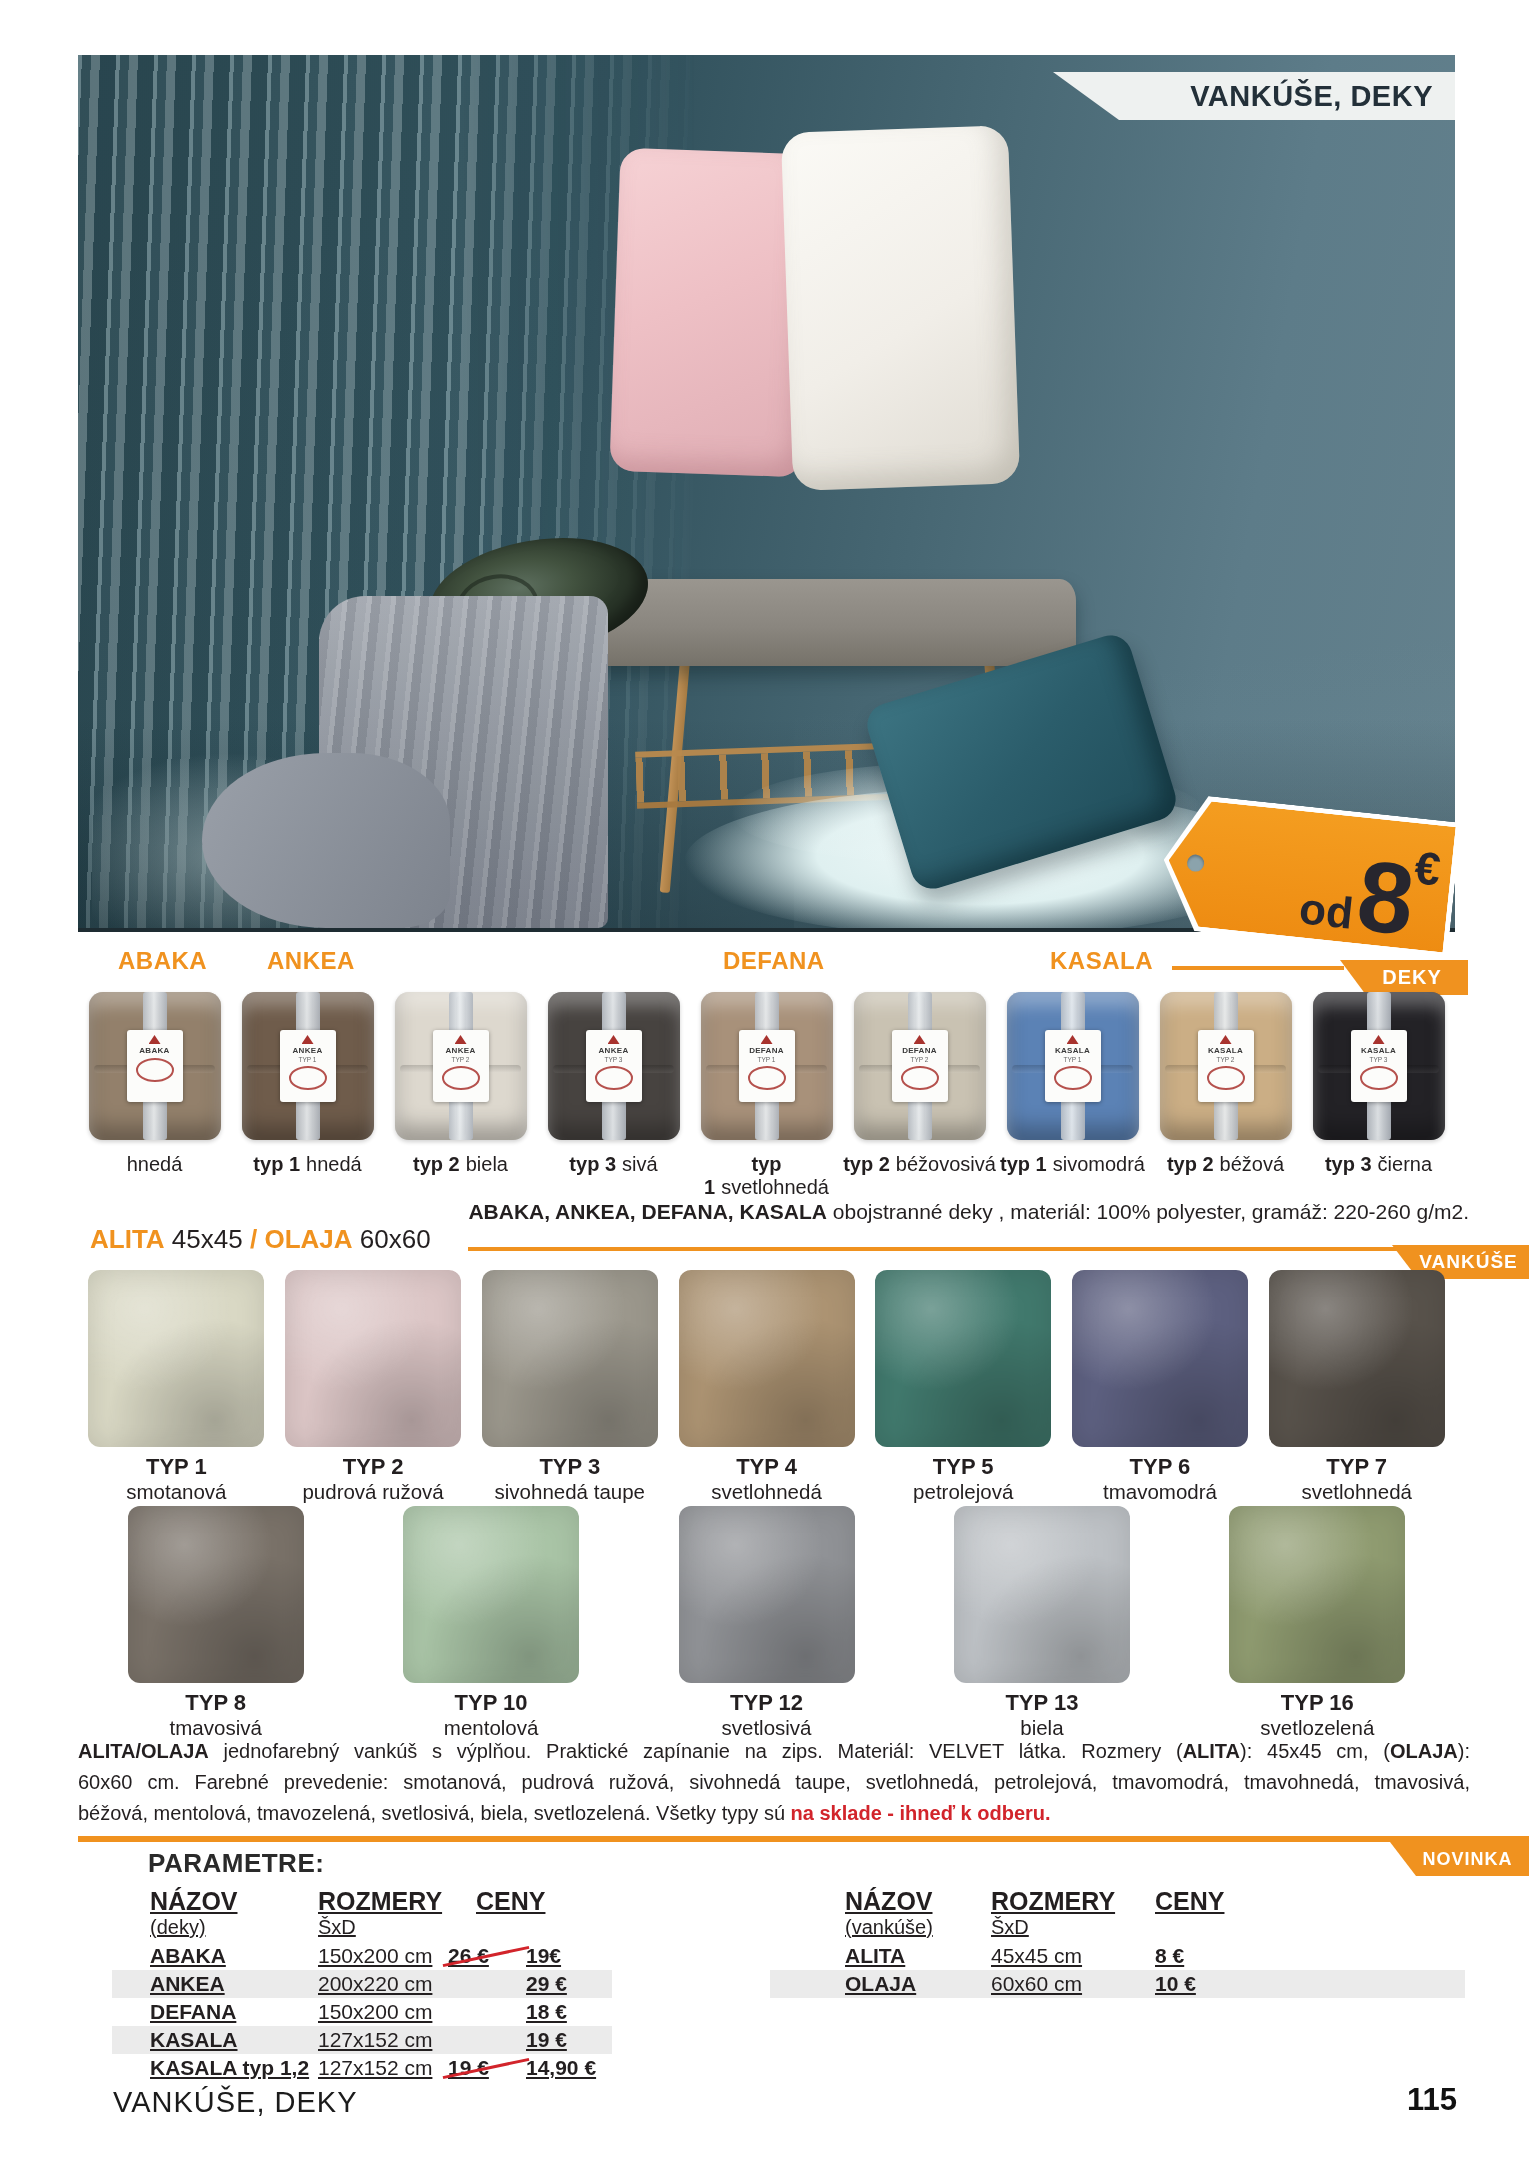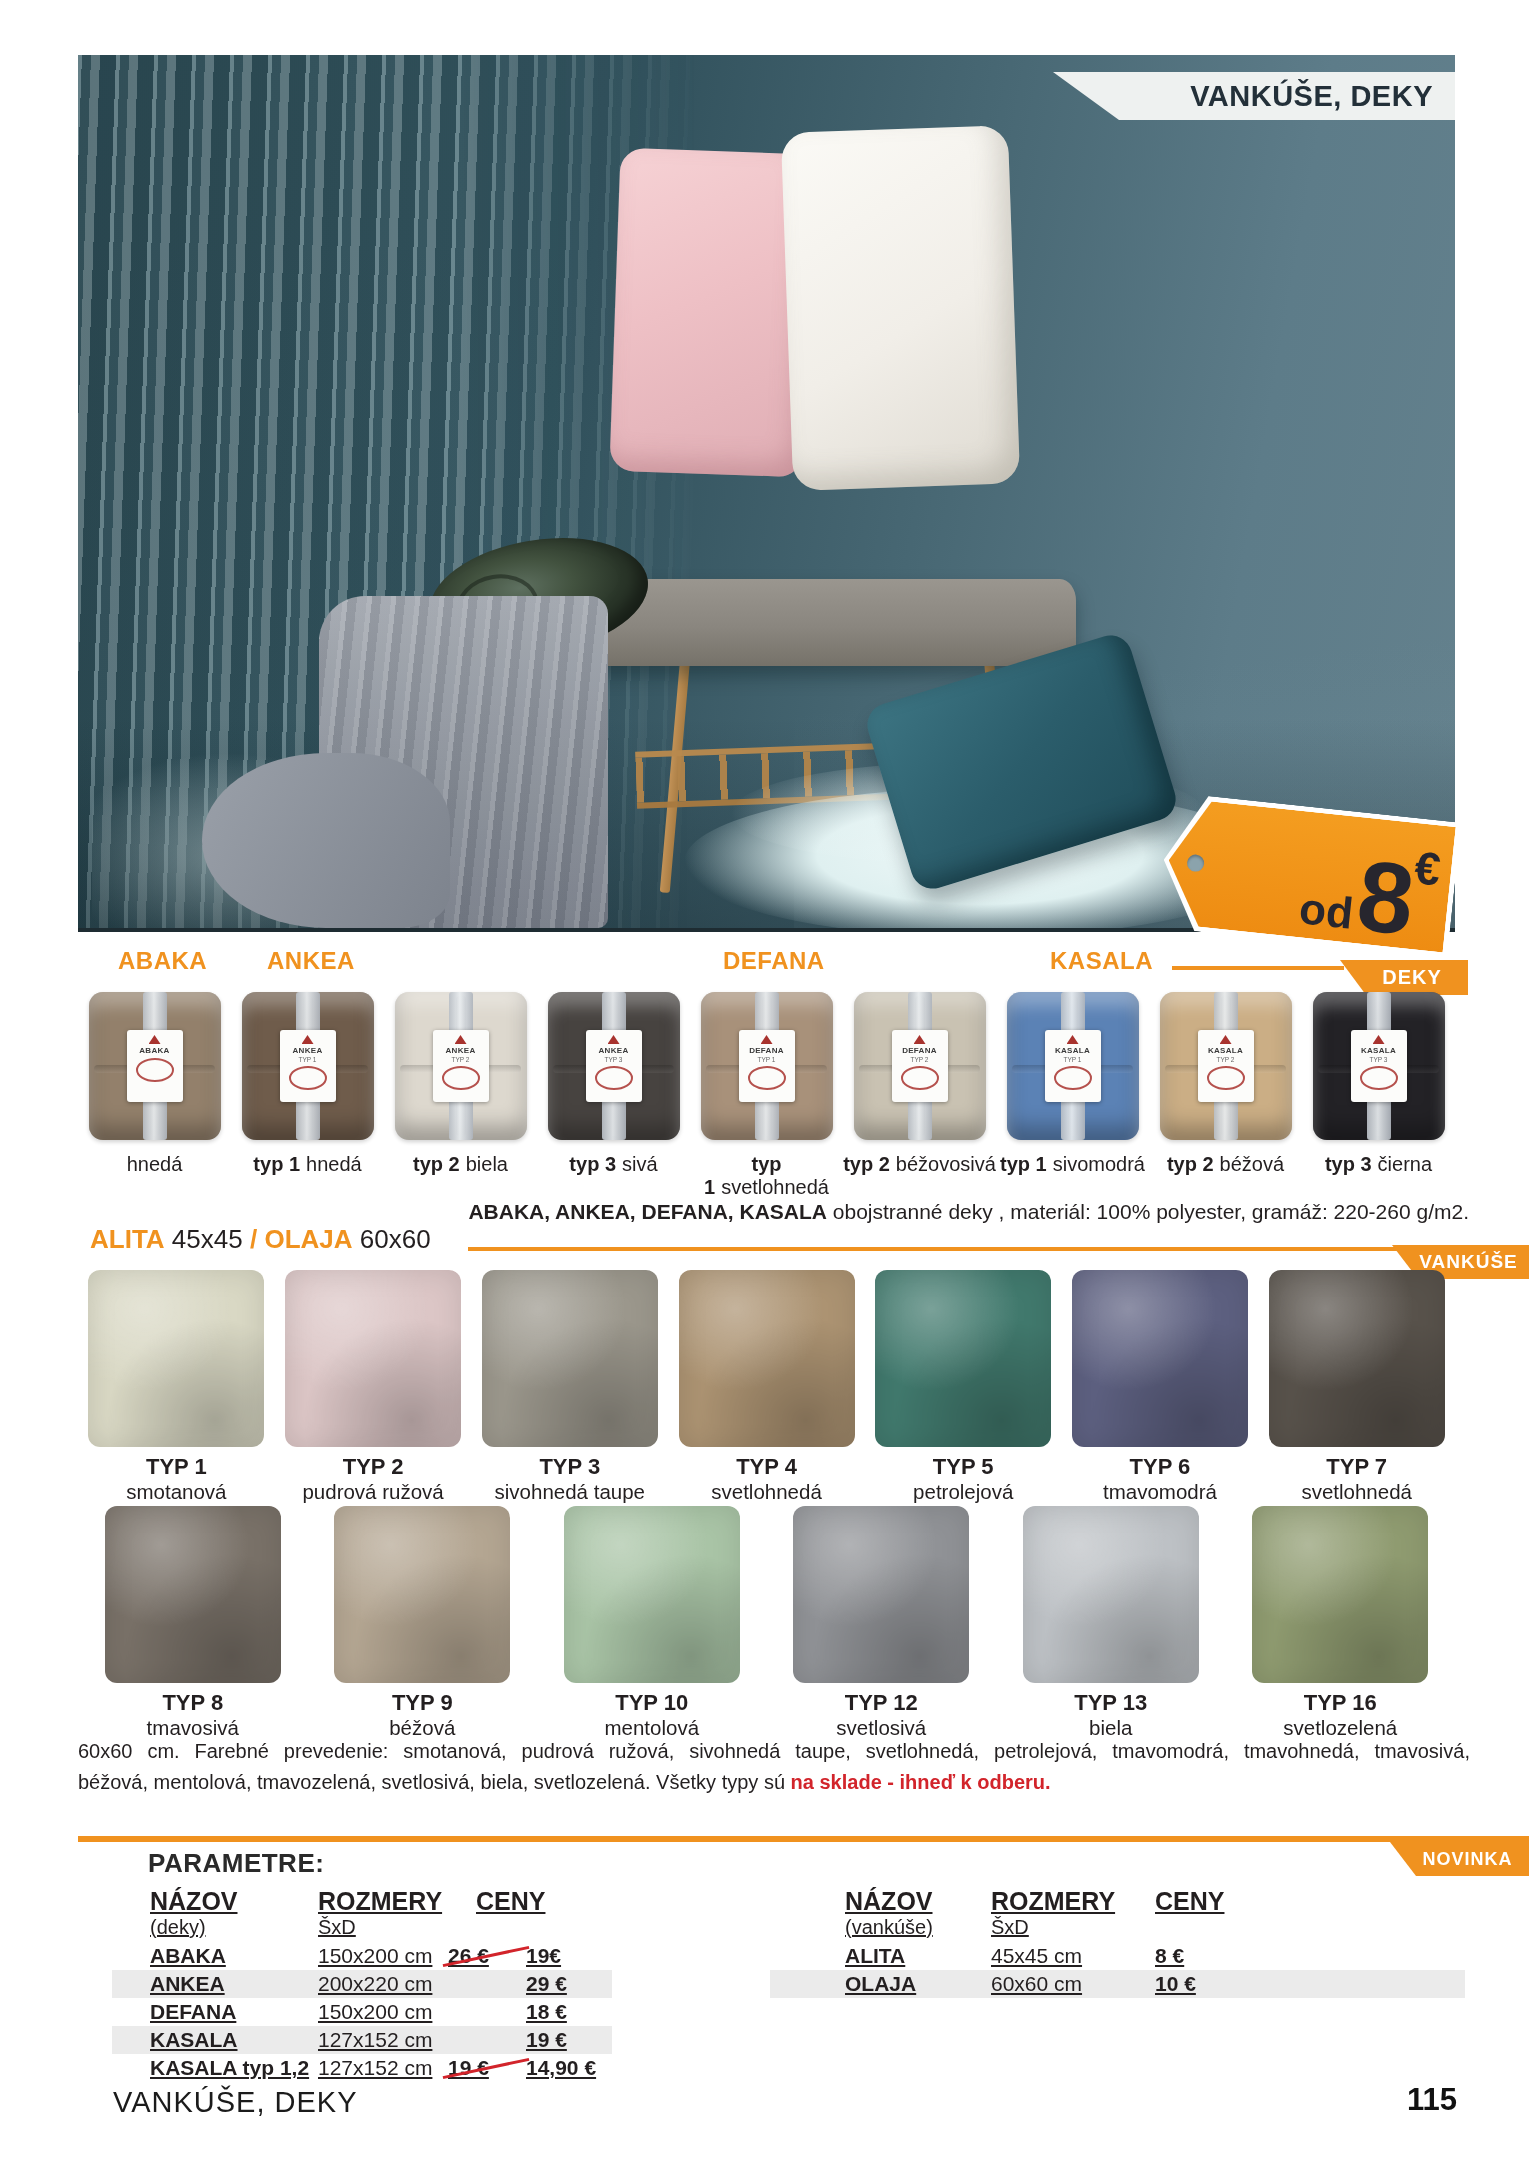--- a/index.html
+++ b/index.html
@@ -360,25 +360,20 @@
     </div>
   </div>
 
   <div class="pillow-row" id="prow2">
     <div class="p-item">
       <div class="p-img" style="background-color: rgb(121, 113, 104);"></div>
       <div class="p-typ">TYP 8</div>
       <div class="p-name">tmavosivá</div>
     </div>
     <div class="p-item">
-      <div class="p-img" style="background-color: rgb(180, 166, 146);"></div>
-      <div class="p-typ">TYP 9</div>
-      <div class="p-name">béžová</div>
-    </div>
-    <div class="p-item">
       <div class="p-img" style="background-color: rgb(169, 196, 166);"></div>
       <div class="p-typ">TYP 10</div>
       <div class="p-name">mentolová</div>
     </div>
     <div class="p-item">
       <div class="p-img" style="background-color: rgb(144, 146, 150);"></div>
       <div class="p-typ">TYP 12</div>
       <div class="p-name">svetlosivá</div>
     </div>
     <div class="p-item">
@@ -387,20 +382,21 @@
       <div class="p-name">biela</div>
     </div>
     <div class="p-item">
       <div class="p-img" style="background-color: rgb(143, 155, 112);"></div>
       <div class="p-typ">TYP 16</div>
       <div class="p-name">svetlozelená</div>
     </div>
   </div>
 
   <div class="pillow-desc">
+    <div class="pd-line"><b>ALITA/OLAJA</b><span> jednofarebný vankúš s výplňou. Praktické zapínanie na zips. Materiál: VELVET látka. Rozmery (</span><b>ALITA</b><span>): 45x45 cm, (</span><b>OLAJA</b><span>):</span></div>
     <div class="pd-line"><span>60x60 cm. Farebné prevedenie: smotanová, pudrová ružová, sivohnedá taupe, svetlohnedá, petrolejová, tmavomodrá, tmavohnedá, tmavosivá,</span></div>
     <div class="pd-line last"><span>béžová, mentolová, tmavozelená, svetlosivá, biela, svetlozelená. Všetky typy sú </span><span class="red">na sklade - ihneď k odberu.</span></div>
   </div>
 
   <div class="oline" id="line-param"></div>
   <div class="ribbon" id="tag-novinka">
     <span>NOVINKA</span>
   </div>
   <div class="param-heading">PARAMETRE:</div>
 

